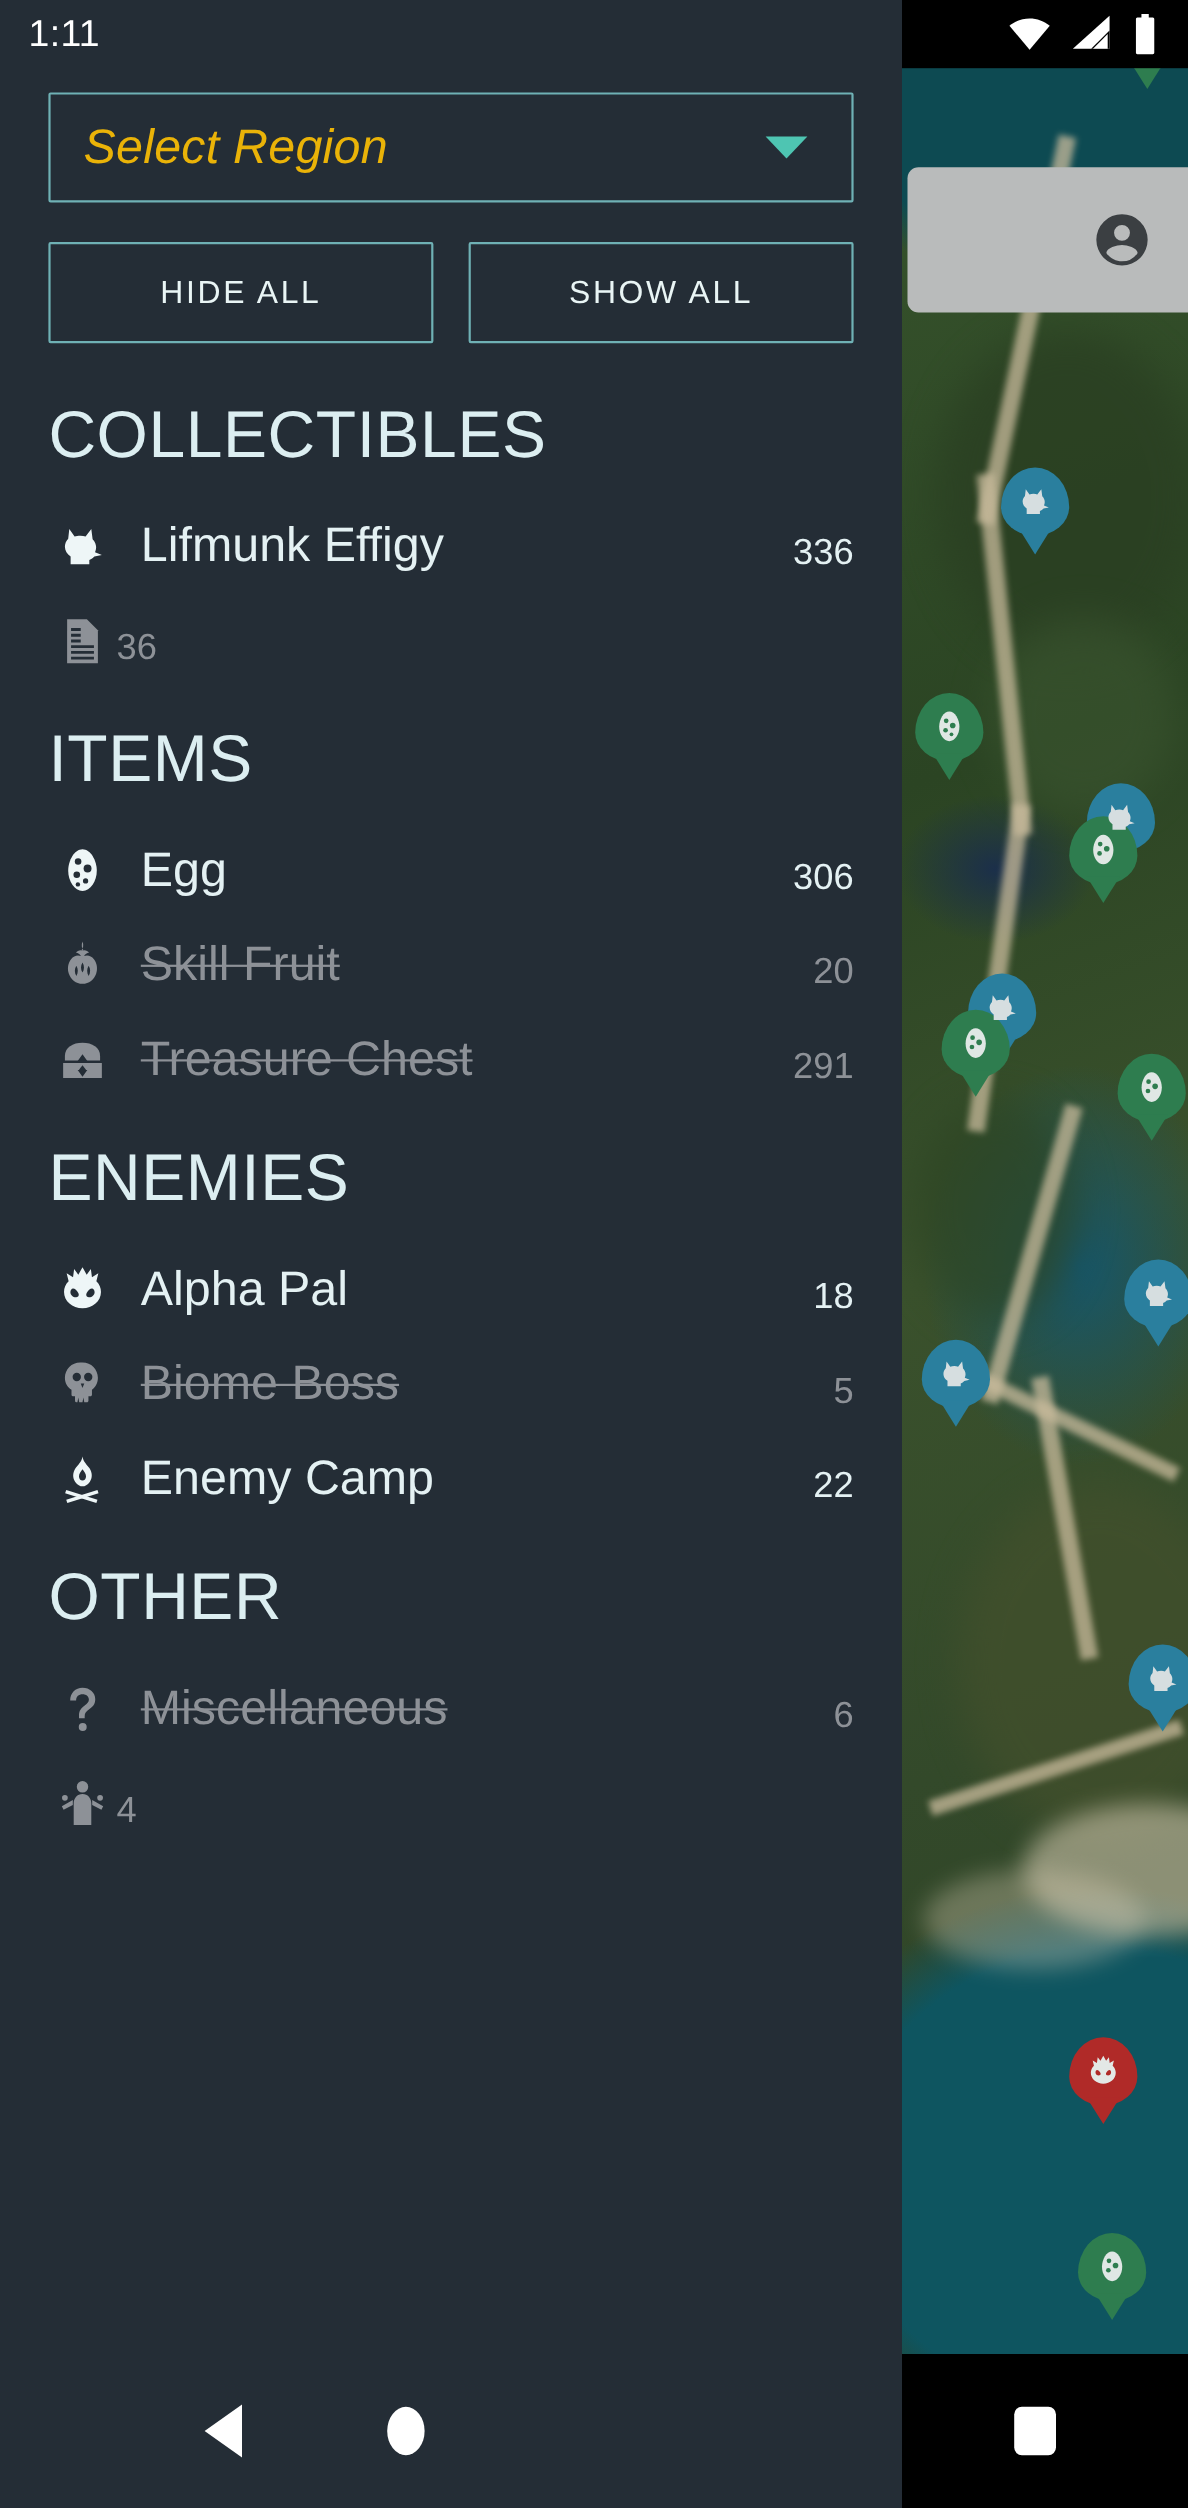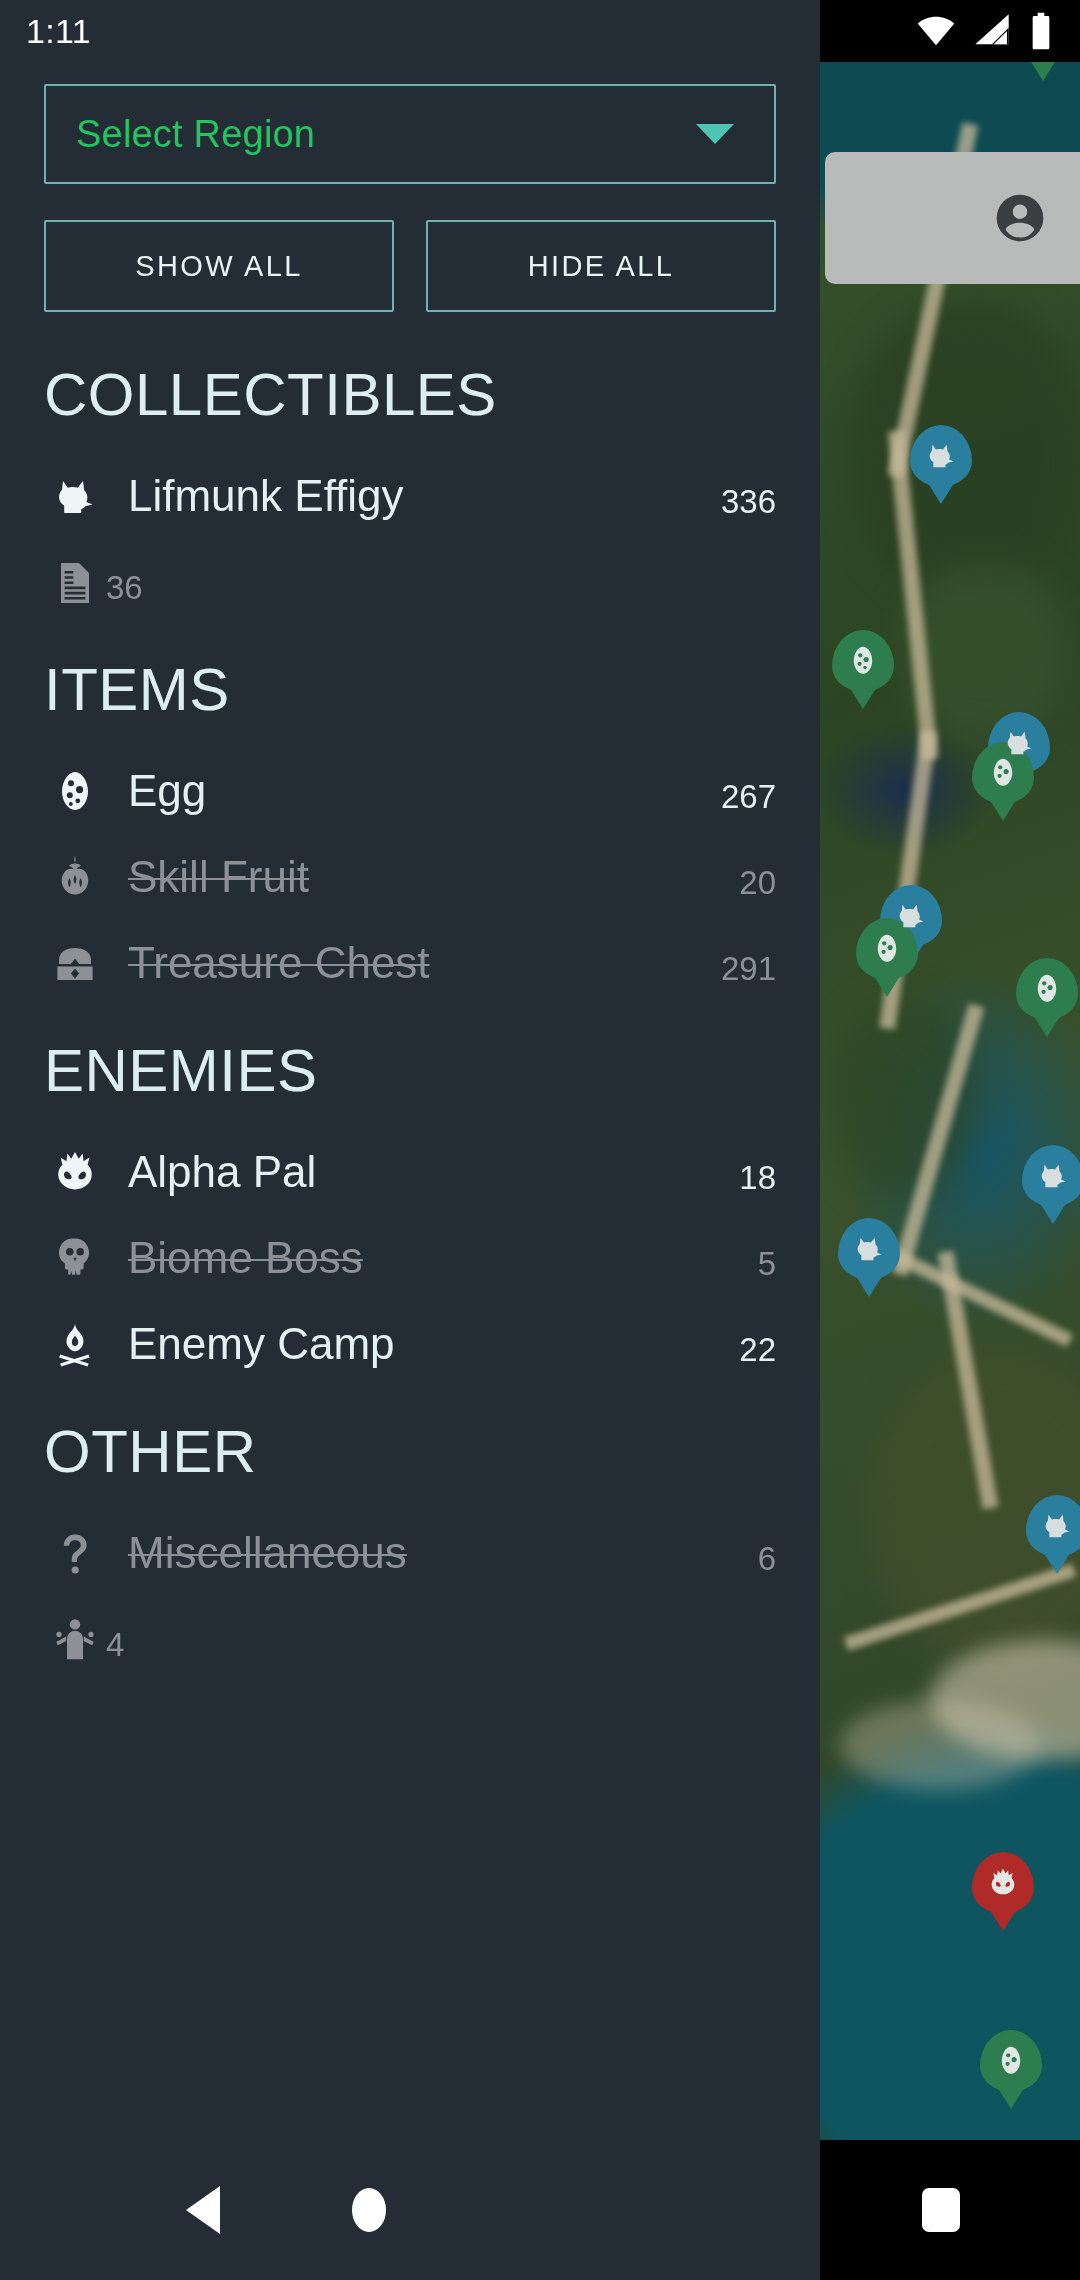--- a/index.html
+++ b/index.html
@@ -78,21 +78,21 @@
   }
 
   
   #region-select{
     margin-top:22px;
     height:100px; border:2px solid #6fb1b5; border-radius:2px;
     display:flex; align-items:center; padding:0 30px;
     position:relative;
   }
   #region-select .label{
-    color:#22c55e; font-size:38px; font-weight:300; letter-spacing:.2px;
+    color:#eab308; font-size:44px; font-weight:300; letter-spacing:.2px;font-style:italic;
   }
   #region-select .caret{
     position:absolute; right:40px; width:0; height:0;
     border-left:19px solid transparent; border-right:19px solid transparent;
     border-top:20px solid #4ec5b2;
   }
 
   
   #button-row{ display:flex; gap:32px; margin-top:36px; }
   #button-row button{
@@ -290,22 +290,22 @@
   <div id="clock">1:11</div>
 
   <div id="drawer-scroll">
 
     <div id="region-select">
       <span class="label">Select Region</span>
       <span class="caret"></span>
     </div>
 
     <div id="button-row">
+      <button>HIDE ALL</button>
       <button>SHOW ALL</button>
-      <button>HIDE ALL</button>
     </div>
 
     <div class="section-title">COLLECTIBLES</div>
 
     <div class="row on">
       <span class="ricon">
         <svg viewBox="0 0 24 24">
             <path d="M6 4l2.4 3.4C9.1 7.1 10 7 11 7c.9 0 1.7.1 2.4.4L16 4l.6 4.6c1 1 1.6 2.3 1.6 3.7 0 .8-.2 1.5-.5 2.2l3.1 1.3-3.4.7c-.6.7-1.4 1.2-2.3 1.6V20H6.6v-3.6C5 15.4 4 13.8 4 12c0-1.4.6-2.7 1.5-3.6L6 4z"></path>
           </svg>
       </span>
@@ -330,21 +330,21 @@
         <svg viewBox="0 0 24 24">
             <path d="M12 2c3.6 0 6.5 5 6.5 9.8S15.6 21 12 21s-6.5-4.4-6.5-9.2S8.4 2 12 2z"></path>
             <circle cx="10" cy="7.6" r="1.5" fill="#242d36"></circle>
             <circle cx="14.3" cy="10.8" r="1.8" fill="#242d36"></circle>
             <circle cx="9.4" cy="13.6" r="1.5" fill="#242d36"></circle>
             <circle cx="13.4" cy="16.4" r="1.2" fill="#242d36"></circle>
             <circle cx="9.9" cy="18" r="1" fill="#242d36"></circle>
           </svg>
       </span>
       <span class="rlabel">Egg</span>
-      <span class="rcount">267</span>
+      <span class="rcount">306</span>
     </div>
 
     <div class="row off">
       <span class="ricon">
         <svg viewBox="0 0 24 24">
             <path d="M12 1c.6 1.6.4 3-.6 4.2C13 4.6 14.2 5 15 6c-1 .2-1.8.7-2.3 1.6C14.3 7 16 7.5 17.2 9c1.4 1.8 1.8 4.3 1 6.6-.9 2.6-3.2 4.6-6.2 4.6s-5.3-2-6.2-4.6c-.8-2.3-.4-4.8 1-6.6 1.2-1.5 2.9-2 4.5-1.4C10.8 6.7 10 6.2 9 6c.8-1 2-1.4 3.6-.8C11.6 4 11.4 2.6 12 1z"></path>
             <path d="M12 10.5c.9 1.4.9 3.2 0 4.6-.9-1.4-.9-3.2 0-4.6zM9.2 12c.9 1.4.9 3.2 0 4.6-.9-1.4-.9-3.2 0-4.6zM14.8 12c.9 1.4.9 3.2 0 4.6-.9-1.4-.9-3.2 0-4.6z" fill="#242d36"></path>
           </svg>
       </span>
       <span class="rlabel">Skill Fruit</span>

